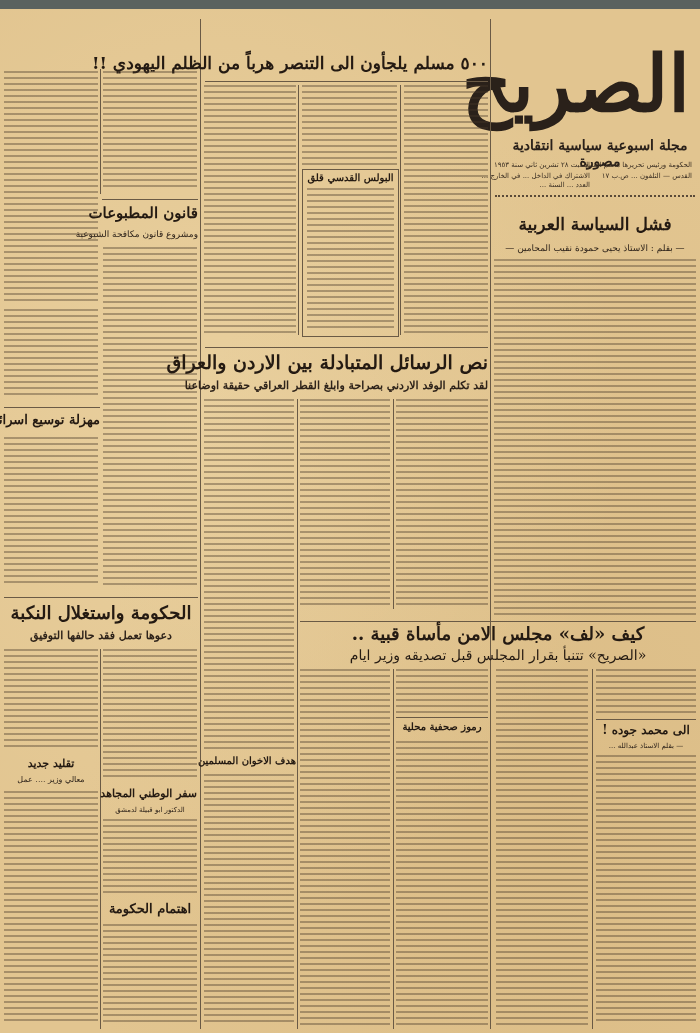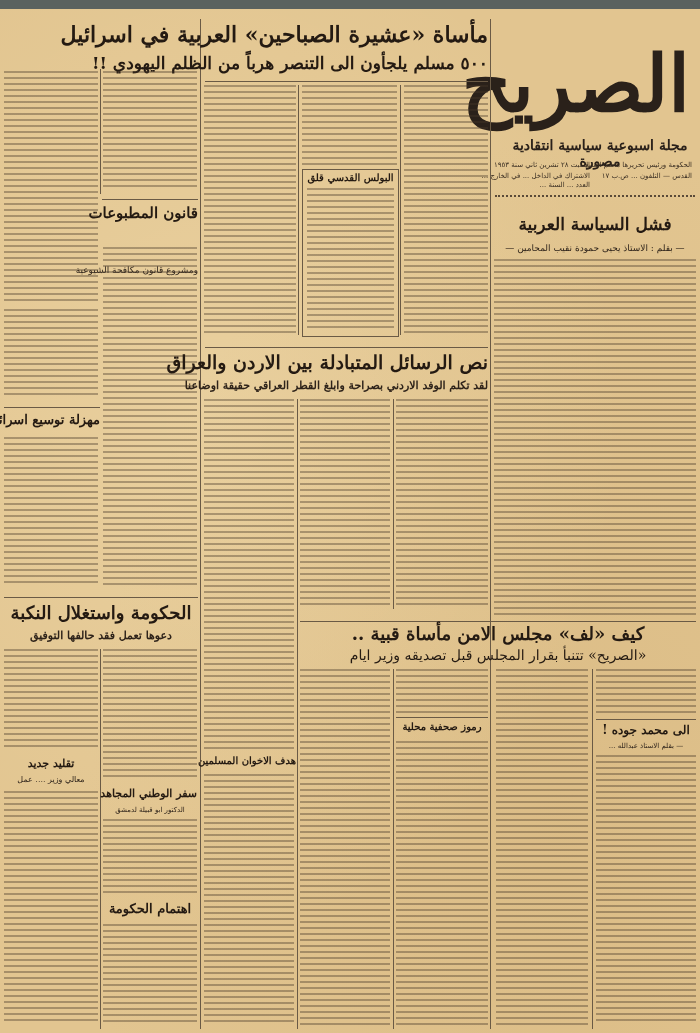--- a/index.html
+++ b/index.html
@@ -51,41 +51,40 @@
   <div class="info" style="right:8px; top:152px;">الحكومة ورئيس تحريرها هاشم السبع</div>
   <div class="info" style="right:110px; top:152px;">السبت ٢٨ تشرين ثاني سنة ١٩٥٣</div>
   <div class="info" style="right:8px; top:163px;">القدس — التلفون ... ص.ب ١٧</div>
   <div class="info" style="right:110px; top:163px;">الاشتراك في الداخل ... في الخارج ...</div>
   <div class="info" style="right:110px; top:172px;">العدد ... السنة ...</div>
   <div class="dotted" style="left:495px; width:200px; top:186px;"></div>
 
   <div class="rule-v" style="left:490px; top:10px; height:1010px;"></div>
   <div class="rule-v" style="left:200px; top:10px; height:1010px;"></div>
 
-  <div class="h1 abs" style="left:205px; top:12px; width:283px; font-size:22px;">مأساة «عشيرة الصباحين» العربية في اسرائيل</div>
   <div class="h1 abs" style="left:205px; top:44px; width:283px; font-size:17px;">٥٠٠ مسلم يلجأون الى التنصر هرباً من الظلم اليهودي !!</div>
   <div class="rule-h" style="left:205px; width:283px; top:72px;"></div>
   <div class="text-lines" style="left:404px; top:76px; width:84px; height:250px;"></div>
   <div class="rule-v" style="left:400px; top:76px; height:250px;"></div>
   <div class="text-lines" style="left:302px; top:76px; width:95px; height:80px;"></div>
   <div class="rule-v" style="left:298px; top:76px; height:250px;"></div>
   <div class="text-lines" style="left:204px; top:76px; width:92px; height:250px;"></div>
 
   <div class="abs" style="left:302px; top:160px; width:95px; height:166px; border:1px solid #6a5a45;">
     <div class="h1" style="font-size:10px; margin-top:2px;">البولس القدسي قلق</div>
     <div class="text-lines" style="left:4px; right:4px; top:18px; bottom:4px;"></div>
   </div>
 
   <div class="text-lines" style="left:103px; top:62px; width:94px; height:120px;"></div>
   <div class="rule-v" style="left:100px; top:60px; height:125px;"></div>
   <div class="text-lines" style="left:4px; top:62px; width:94px; height:230px;"></div>
 
   <div class="rule-h" style="left:102px; width:96px; top:190px;"></div>
   <div class="h1 abs" style="left:102px; top:195px; width:96px; font-size:15px; direction:rtl;">قانون المطبوعات</div>
-  <div class="h-sub abs" style="left:102px; top:220px; width:96px; font-size:9px;margin-top:36px;">ومشروع قانون مكافحة الشيوعية</div>
+  <div class="h-sub abs" style="left:102px; top:220px; width:96px; font-size:9px;">ومشروع قانون مكافحة الشيوعية</div>
   <div class="text-lines" style="left:103px; top:238px; width:94px; height:340px;"></div>
 
   <div class="rule-h" style="left:4px; width:96px; top:398px;"></div>
   <div class="h1 abs" style="left:4px; top:403px; width:96px; font-size:13px;">مهزلة توسيع اسرائيل</div>
   <div class="text-lines" style="left:4px; top:428px; width:94px; height:150px;"></div>
   <div class="text-lines" style="left:4px; top:300px; width:94px; height:90px;"></div>
 
   <div class="rule-h" style="left:4px; width:194px; top:588px;"></div>
   <div class="h1 abs" style="left:4px; top:593px; width:194px; font-size:18px;">الحكومة واستغلال النكبة</div>
   <div class="h-sub abs" style="left:4px; top:620px; width:194px; font-size:11px; font-weight:bold;">دعوها تعمل فقد حالفها التوفيق</div>

